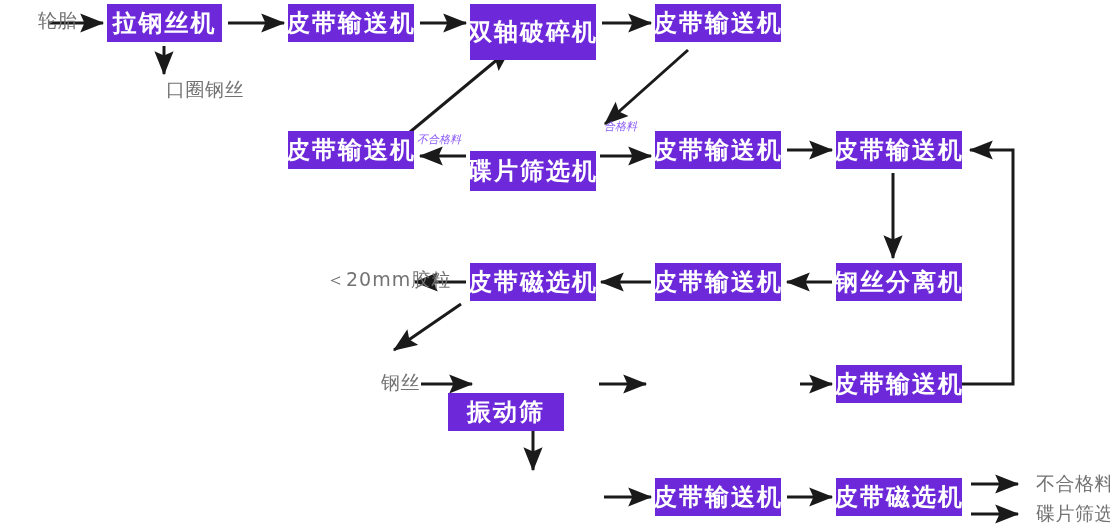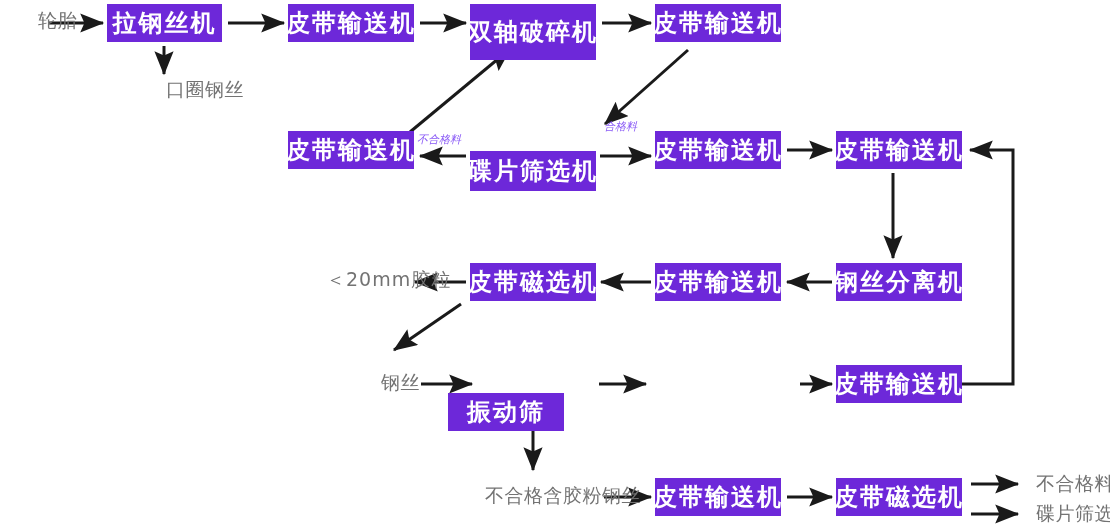--- a/index.html
+++ b/index.html
@@ -138,20 +138,19 @@
   <div class="node" style="left:448px;top:365px;width:116px;height:38px;margin-top:28px;">振动筛</div>
   <div class="node" style="left:836px;top:365px;width:126px;height:38px;">皮带输送机</div>
 
   <div class="node" style="left:655px;top:478px;width:126px;height:38px;">皮带输送机</div>
   <div class="node" style="left:836px;top:478px;width:126px;height:38px;">皮带磁选机</div>
 
   <div class="label" style="left:2px;top:11px;">轮胎</div>
   <div class="label" style="left:130px;top:80px;">口圈钢丝</div>
   <div class="label mono-ish" style="left:290px;top:270px;">＜20mm胶粒</div>
   <div class="label" style="left:345px;top:373px;">钢丝</div>
-  <div class="label" style="left:449px;top:486px;">不合格含胶粉钢丝</div>
   <div class="label" style="left:1000px;top:474px;">不合格料</div>
   <div class="label" style="left:1000px;top:504px;">碟片筛选机</div>
 
   <div class="elabel" style="left:417px;top:134px;">不合格料</div>
   <div class="elabel" style="left:604px;top:121px;">合格料</div>
 
 </div>
 
 </body></html>

